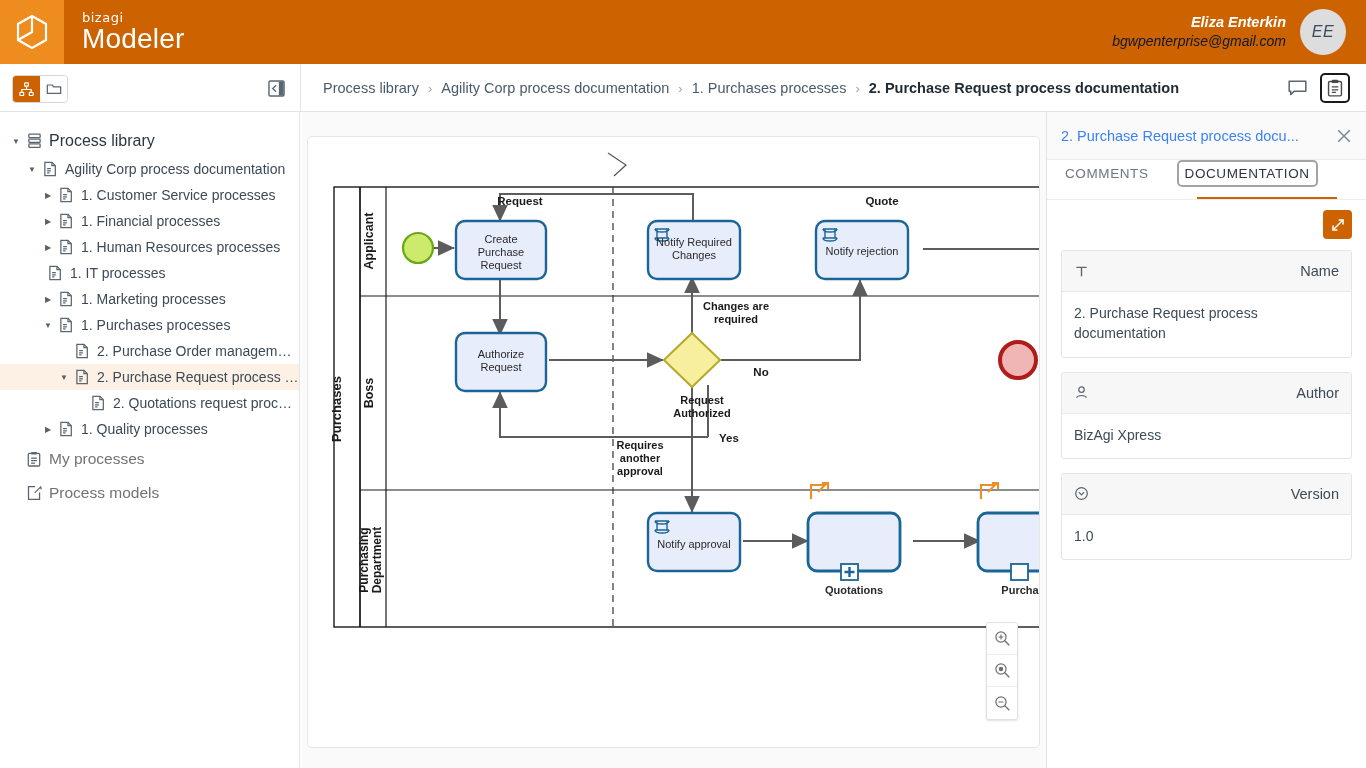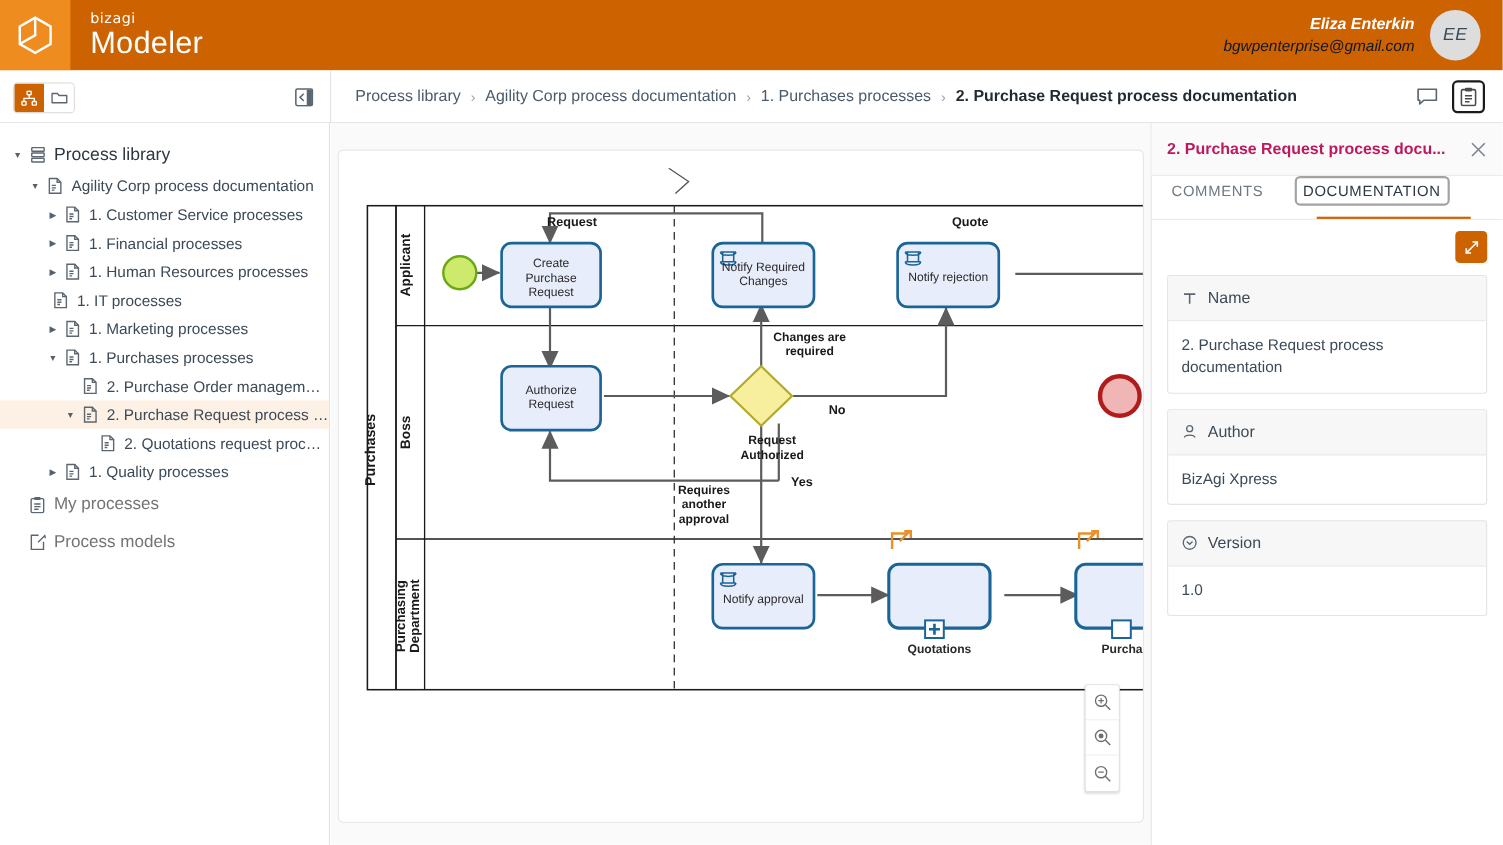--- a/index.html
+++ b/index.html
@@ -141,21 +141,21 @@
   
   .rpanel {
     position: absolute; left: 1046px; top: 112px; width: 320px; height: 656px;
     background: #ffffff; border-left: 1px solid #e3e3e3;
   }
   .rp-head {
     height: 48px; background: #fafafa; border-bottom: 1px solid #ececec;
     display: flex; align-items: center; padding: 0 12px 0 14px;
   }
   .rp-title {
-    font-size: 14.5px; color: #be185d; font-weight: bold;
+    font-size: 14.5px; color: #3b82f6; font-weight: normal;
     white-space: nowrap; overflow: hidden; text-overflow: ellipsis;
     flex: 1 1 auto;
   }
   .rp-close { font-size: 19px; color: #7c8792; padding: 0 2px; }
   .rp-tabs {
     height: 40px; display: flex; align-items: flex-start; gap: 24px;
     padding: 0 14px; border-bottom: 1px solid #ececec; position: relative;
   }
   .rp-tab {
     font-size: 13.5px; letter-spacing: .6px; color: #6c7882;
@@ -175,21 +175,21 @@
     width: 29px; height: 29px; background: #cc6200; border-radius: 4px;
     display: flex; align-items: center; justify-content: center;
   }
   .field {
     border: 1px solid #e4e4e4; border-radius: 3px; margin-bottom: 14px;
     background: #fff; overflow: hidden;
   }
   .field-head {
     background: #f7f7f7; border-bottom: 1px solid #e9e9e9;
     height: 41px; display: flex; align-items: center; gap: 9px;
-    padding: 0 12px; font-size: 14.5px; color: #3c4a57;
+    padding: 0 12px; font-size: 14.5px; color: #3c4a57; justify-content: space-between;
   }
   .field-val {
     padding: 11px 12px 13px 12px; font-size: 14px; color: #3c4a57;
     line-height: 1.45;
   }
 
   svg { display: block; }
 </style>
 </head>
 <body>

